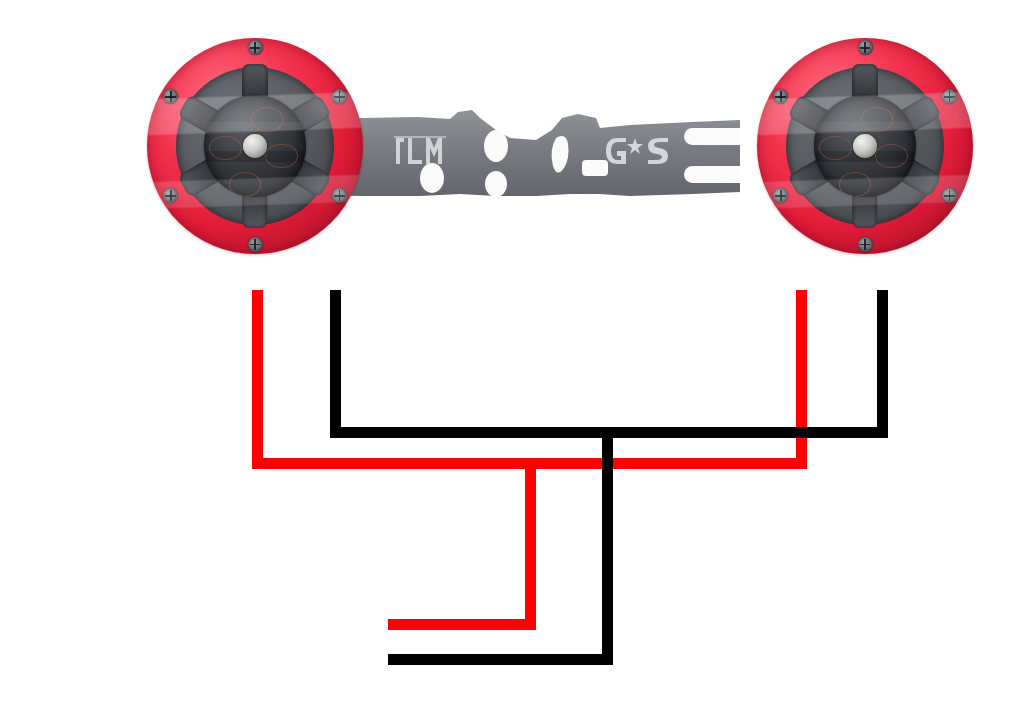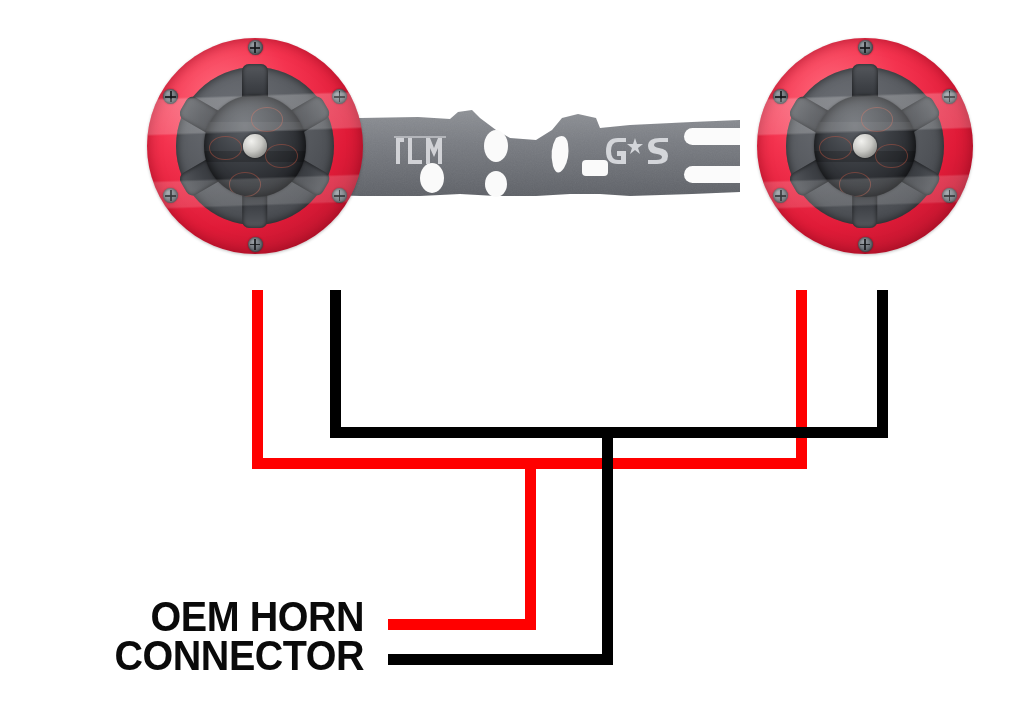--- a/index.html
+++ b/index.html
@@ -307,18 +307,14 @@
       <div class="wire" style="left: 796px; top: 290px; width: 11px; height: 178px; background: rgb(255, 0, 0);"></div>
       <div class="wire" style="left: 877px; top: 290px; width: 11px; height: 147px; background: rgb(0, 0, 0);"></div>
       <div class="wire" style="left: 330px; top: 427px; width: 558px; height: 11px; background: rgb(0, 0, 0);"></div>
       <div class="wire" style="left: 252px; top: 458px; width: 555px; height: 11px; background: rgb(255, 0, 0);"></div>
       <div class="wire" style="left: 602px; top: 427px; width: 11px; height: 238px; background: rgb(0, 0, 0);"></div>
       <div class="wire" style="left: 525px; top: 458px; width: 11px; height: 172px; background: rgb(255, 0, 0);"></div>
       <div class="wire" style="left: 388px; top: 619px; width: 148px; height: 11px; background: rgb(255, 0, 0);"></div>
       <div class="wire" style="left: 388px; top: 654px; width: 225px; height: 11px; background: rgb(0, 0, 0);"></div>
     </div>
 
-  <div id="label-block">
-    <span class="label-line">OEM HORN</span>
-    <span class="label-line">CONNECTOR</span>
-  </div>
 
 </div>
 
 </body></html>

